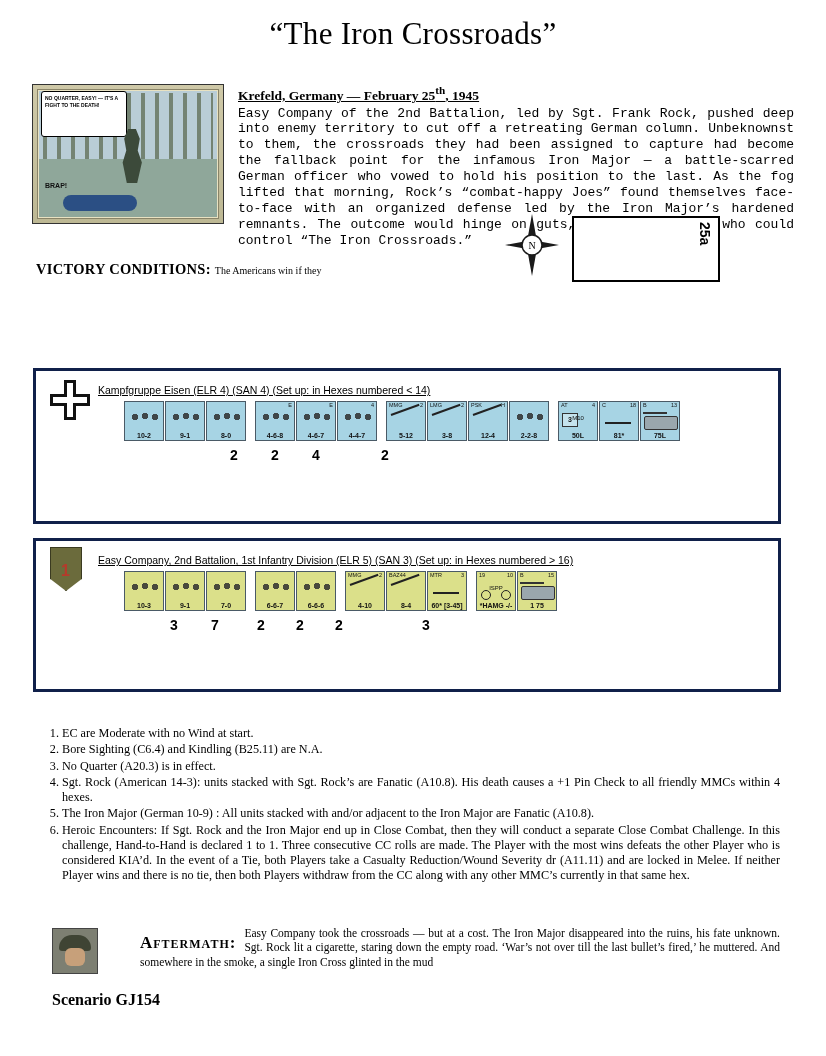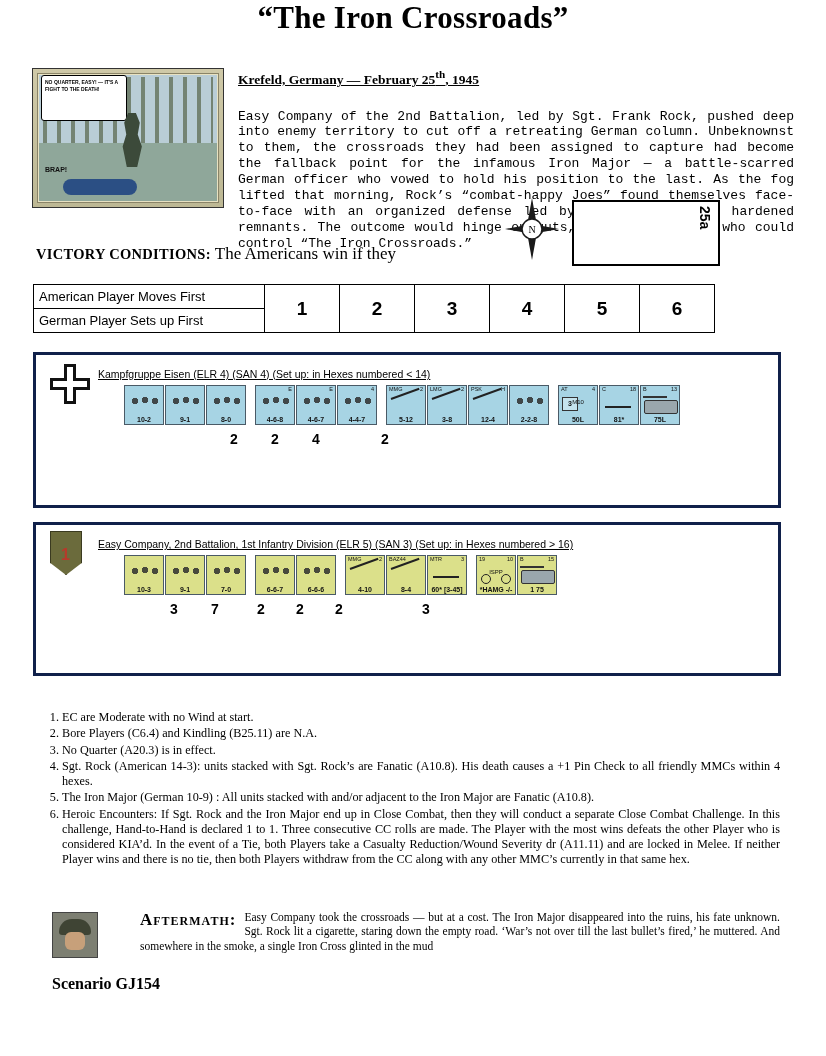--- a/index.html
+++ b/index.html
@@ -10,24 +10,24 @@
     color:#000;
     position:relative;
     overflow:hidden;
   }
   .page{position:relative;width:826px;height:1056px;}
 
   
   .title{
     text-align:center;
     font-family:"Liberation Serif", serif;
-    font-weight:bold;
+    font-weight:normal;
     font-size:31px;
     letter-spacing:0.3px;
-    margin-top:0;
+    margin-top:16px;
   }
 
   
   .top-area{
     position:absolute;left:32px;top:68px;width:762px;height:160px;
   }
   .comic{
     position:absolute;left:0;top:0;width:190px;height:138px;
     border:1px solid #333;
     background:linear-gradient(#cfc9a8,#bdb894);
@@ -71,21 +71,21 @@
     position:absolute;left:12px;bottom:34px;
     font-family:"Liberation Sans", sans-serif;font-size:7px;font-weight:bold;
     color:#111;
   }
 
   .brief{
     position:absolute;left:206px;top:0;width:556px;
   }
   .brief .head{
     font-weight:bold;font-size:13.5px;text-decoration:underline;
-    margin-bottom:21px;
+    margin-bottom:2px;
   }
   .brief .body{
     font-size:13px;line-height:1.23;text-align:justify;font-family:Liberation Mono, monospace;
   }
 
   
   .compass{
     position:absolute;left:505px;top:198px;width:54px;height:62px;
   }
   .compass svg{display:block;}
@@ -102,21 +102,21 @@
   }
 
   
   .victory{
     position:absolute;left:36px;top:244px;width:420px;
   }
   .victory .vc-label{
     font-weight:bold;font-size:14.5px;font-variant:small-caps;
     letter-spacing:0.3px;
   }
-  .victory .vc-text{font-size:17px;}
+  .victory .vc-text{font-size:10px;}
   .victory .vc-text2{font-size:11.5px;}
 
   
   .seq{
     position:absolute;left:33px;top:284px;
     border-collapse:collapse;
   }
   .seq td{
     border:1px solid #000;
     font-family:"Liberation Sans", sans-serif;
@@ -231,21 +231,21 @@
   }
   .after-img .face{
     position:absolute;left:12px;top:19px;width:20px;height:18px;
     background:#c7a07a;border-radius:6px;
   }
   .aftermath{
     position:absolute;left:140px;top:910px;width:640px;
   }
   .aftermath .ah{
     font-weight:bold;font-size:17px;font-variant:small-caps;letter-spacing:1px;
-    float:left;margin-right:8px;
+    float:left;margin-right:8px;margin-top:7px;
   }
   .aftermath .at{font-size:11.5px;line-height:1.25;text-align:justify;}
 
   .scenario-id{
     position:absolute;left:52px;top:975px;
     font-weight:bold;font-size:16px;
   }
 </style>
 </head>
 <body>
@@ -288,36 +288,20 @@
 
   <div class="turnbox">
     <div class="vert">25a</div>
   </div>
 
   <div class="victory">
     <span class="vc-label">VICTORY CONDITIONS:</span>
     <span class="vc-text">The Americans win if they</span>
   </div>
 
-  <table class="seq">
-    <tbody>
-        <tr>
-      <td class="lbl">American Player Moves First</td>
-      <td class="num" rowspan="2">1</td>
-      <td class="num" rowspan="2">2</td>
-      <td class="num" rowspan="2">3</td>
-      <td class="num" rowspan="2">4</td>
-      <td class="num" rowspan="2">5</td>
-      <td class="num" rowspan="2">6</td>
-    </tr>
-    <tr>
-      <td class="lbl">German Player Sets up First</td>
-    </tr>
-  </tbody>
-    </table>
 
   <div class="ob ob1">
     <div class="balkenkreuz">
       <svg width="44" height="44" viewBox="0 0 44 44">
         <rect x="16" y="2" width="12" height="40" fill="#111"></rect>
         <rect x="2" y="16" width="40" height="12" fill="#111"></rect>
         <rect x="19" y="5" width="6" height="34" fill="#fff"></rect>
         <rect x="5" y="19" width="34" height="6" fill="#fff"></rect>
       </svg>
     </div>
@@ -474,21 +458,21 @@
       <span style="left:133px;">2</span>
       <span style="left:172px;">2</span>
       <span style="left:211px;">2</span>
       <span style="left:298px;">3</span>
     </div>
   </div>
 
   <div class="rules">
     <ol>
       <li>EC are Moderate with no Wind at start.</li>
-      <li>Bore Players (C6.4) and Kindling (B25.11) are N.A.</li>
+      <li>Bore Sighting (C6.4) and Kindling (B25.11) are N.A.</li>
       <li>No Quarter (A20.3) is in effect.</li>
       <li>Sgt. Rock (American 14-3): units stacked with Sgt. Rock’s are Fanatic (A10.8). His death causes a +1 Pin Check to all friendly MMCs within 4 hexes.</li>
       <li>The Iron Major (German 10-9) : All units stacked with and/or adjacent to the Iron Major are Fanatic (A10.8).</li>
       <li>Heroic Encounters: If Sgt. Rock and the Iron Major end up in Close Combat, then they will conduct a separate Close Combat Challenge. In this challenge, Hand-to-Hand is declared 1 to 1. Three consecutive CC rolls are made. The Player with the most wins defeats the other Player who is considered KIA’d. In the event of a Tie, both Players take a Casualty Reduction/Wound Severity dr (A11.11) and are locked in Melee. If neither Player wins and there is no tie, then both Players withdraw from the CC along with any other MMC’s currently in that same hex.</li>
     </ol>
   </div>
 
   <div class="after-img">
     <div class="helmet"></div>
     <div class="face"></div>

